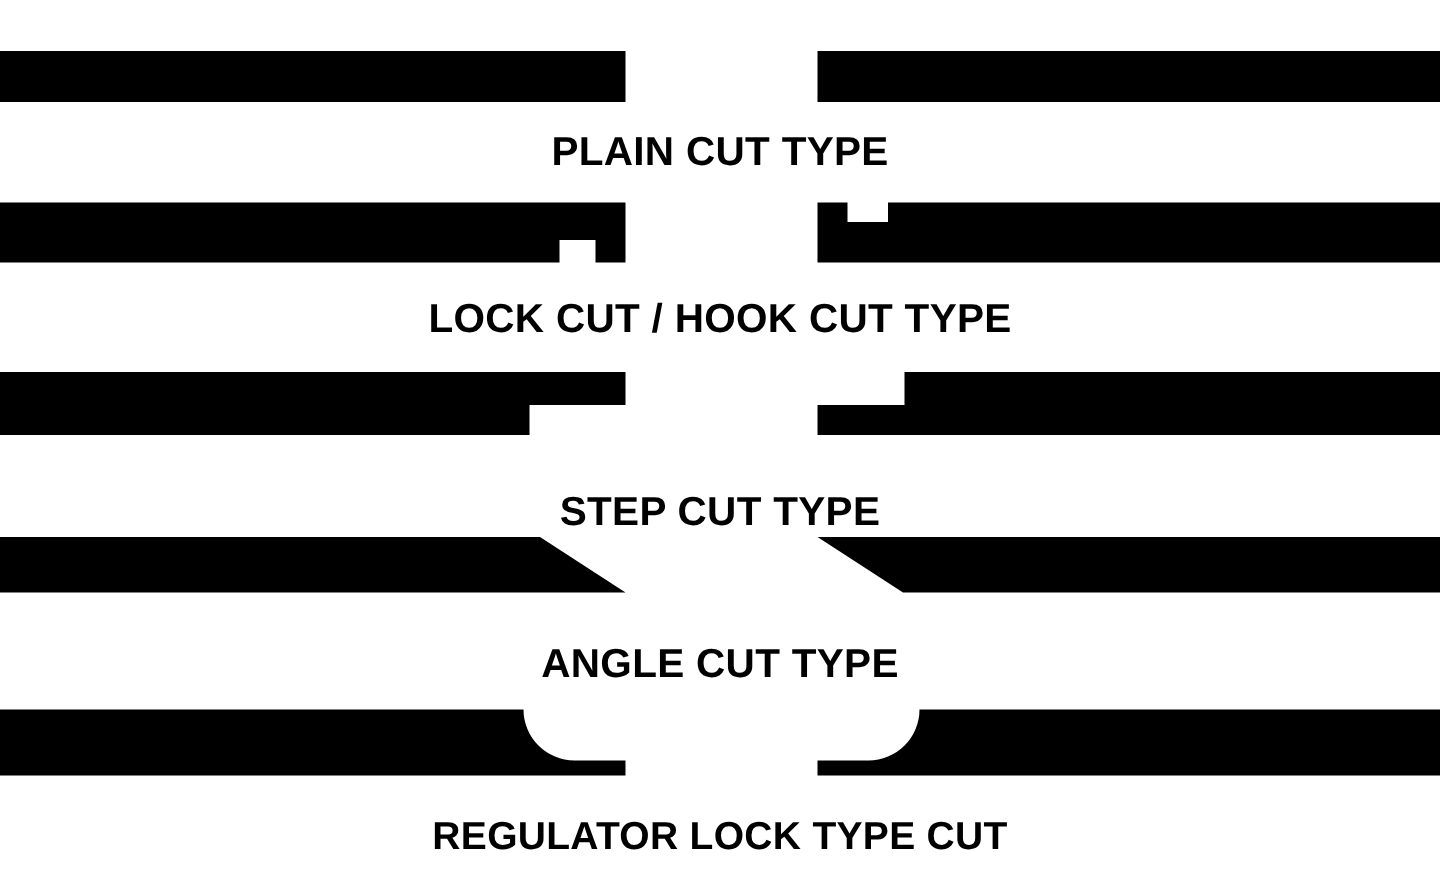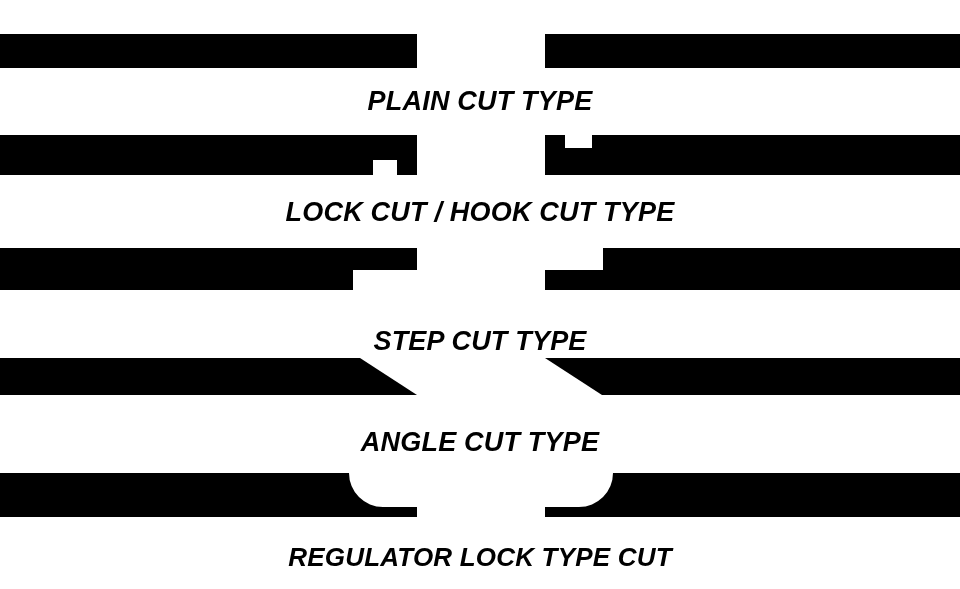--- a/index.html
+++ b/index.html
@@ -26,21 +26,20 @@
     height: 589px;
     display: block;
   }
   .label-layer {
     position: absolute;
     top: 0;
     left: 0;
     width: 960px;
     height: 589px;
     pointer-events: none;
-    font-style: italic;
   }
   .cut-label {
     position: absolute;
     left: 0;
     width: 960px;
     text-align: center;
     font-family: "Liberation Sans", sans-serif;
     font-weight: bold;
     color: #000000;
     letter-spacing: 0.2px;

